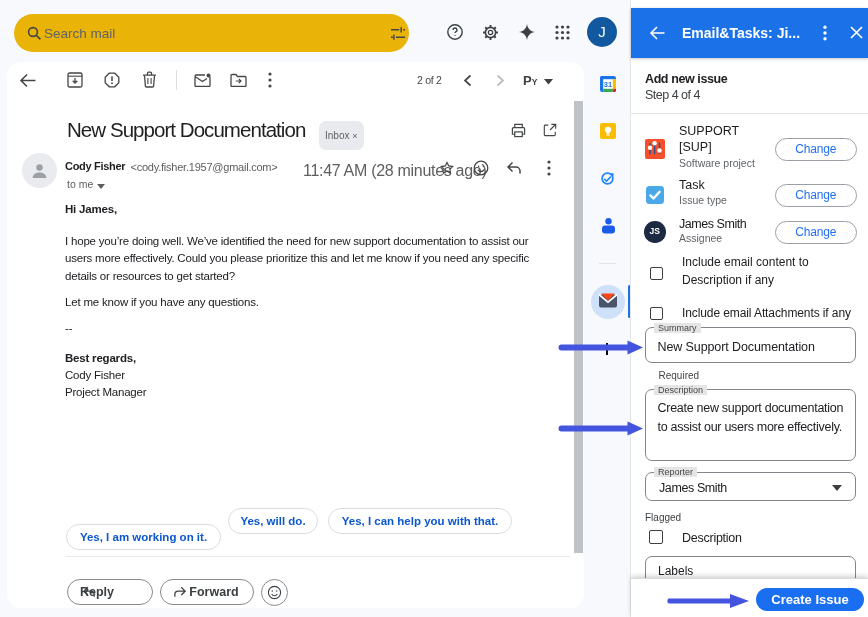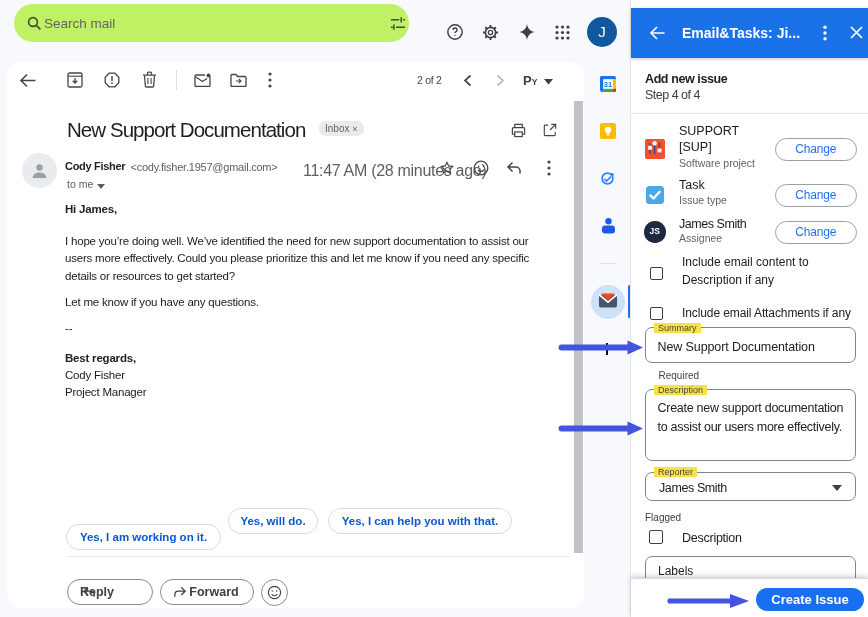--- a/index.html
+++ b/index.html
@@ -1,26 +1,26 @@
 <!DOCTYPE html>
 <html><head>
 <meta charset="utf-8">
 <style>
   html,body{margin:0;padding:0;}
   body{font-family:"Liberation Sans",sans-serif;}
   #stage{position:relative;width:868px;height:617px;background:#f7f9fc;overflow:hidden;}
   .abs{position:absolute;}
   svg{display:block;}
-  .fldlbl{position:absolute;padding:0 4px;background:#fde047;font-size:9px;color:#444746;}
+  .fldlbl{position:absolute;padding:0 4px;background:#e5e5e5;font-size:9px;color:#444746;}
 </style>
 </head>
 <body>
 <div id="stage">
 
-  <div class="abs" style="left:14px;top:4px;width:395px;height:38px;border-radius:19px;background:#bef264;">
+  <div class="abs" style="left:14px;top:14px;width:395px;height:38px;border-radius:19px;background:#eab308;">
     <svg class="abs" style="left:13px;top:12px;" width="15" height="15" viewBox="0 0 15 15" fill="none" stroke="#444746" stroke-width="1.6">
         <circle cx="6" cy="6" r="4.4"></circle>
         <path d="M9.4 9.4 L13.4 13.4"></path>
       </svg>
     <div class="abs" style="left:30px;top:12px;font-size:13.5px;color:#5f6368;">Search mail</div>
     <svg class="abs" style="left:376px;top:12px;" width="16" height="15" viewBox="0 0 16 15" stroke="#444746" stroke-width="1.5" fill="none">
         <path d="M1 3.8h8.2M13.2 3.8H15M1 11.2h1.8M6 11.2h9"></path>
         <path d="M11.2 1.2v5.2M3.9 8.6v5.2"></path>
       </svg>
   </div>
@@ -97,21 +97,21 @@
     </svg>
   <svg class="abs" style="left:496px;top:74px;" width="9" height="13" viewBox="0 0 9 13" fill="none" stroke="#b8bcc1" stroke-width="1.7">
       <path d="M1.5 1.5 7 6.5l-5.5 5"></path>
     </svg>
   <div class="abs" style="left:523px;top:73px;font-size:13px;font-weight:bold;color:#3c4043;">P<span style="font-size:8.5px;">Y</span></div>
   <svg class="abs" style="left:544px;top:79px;" width="9" height="6" viewBox="0 0 9 6" fill="#3c4043">
       <path d="M0 0h9L4.5 5.5z"></path>
     </svg>
 
   <div class="abs" style="left:67px;top:118px;font-size:20.5px;letter-spacing:-0.95px;color:#1f1f1f;">New Support Documentation</div>
-  <div class="abs" style="left:319px;top:121px;height:15px;border-radius:7px;background:#e8eaed;color:#5f6368;font-size:10px;line-height:15px;padding:0 6px;">Inbox <span style="font-size:9px;">×</span></div>
+  <div class="abs" style="left:319px;top:121px;height:15px;border-radius:7px;background:#e8eaed;color:#5f6368;font-size:10px;line-height:15px;padding:7px 6px;">Inbox <span style="font-size:9px;">×</span></div>
   <svg class="abs" style="left:511px;top:123px;" width="15" height="15" viewBox="0 0 16 16" fill="none" stroke="#444746" stroke-width="1.3">
       <path d="M4 5V1.5h8V5M4 12h-2.5v-6a1 1 0 0 1 1-1h11a1 1 0 0 1 1 1v6H12"></path>
       <rect x="4" y="9.5" width="8" height="5"></rect>
     </svg>
   <svg class="abs" style="left:543px;top:123px;" width="14" height="14" viewBox="0 0 16 16" fill="none" stroke="#444746" stroke-width="1.3">
       <path d="M6 2.5H2.5a1 1 0 0 0-1 1V13.5a1 1 0 0 0 1 1H13a1 1 0 0 0 1-1V10"></path>
       <path d="M9.5 1.5H14.5V6.5M14 2 8 8"></path>
     </svg>
 
   <div class="abs" style="left:22px;top:153px;width:35px;height:35px;border-radius:50%;background:#e9ebee;"></div>

